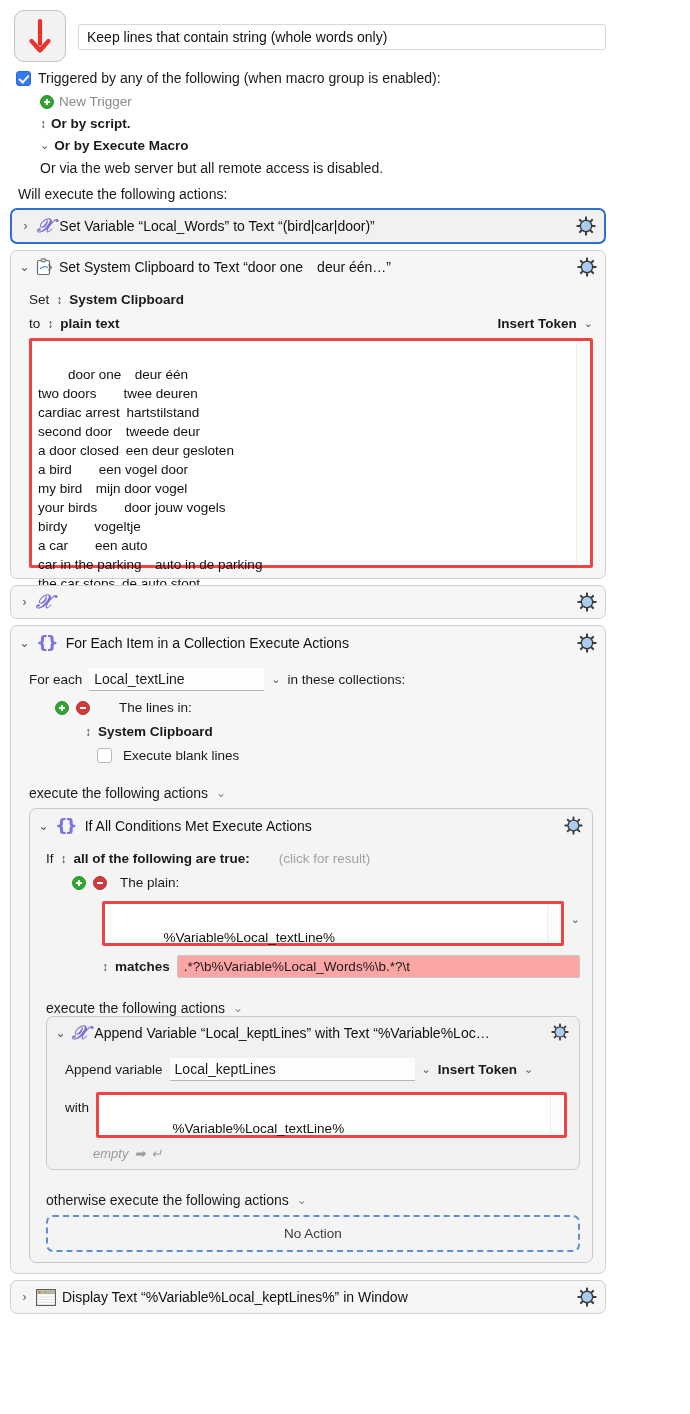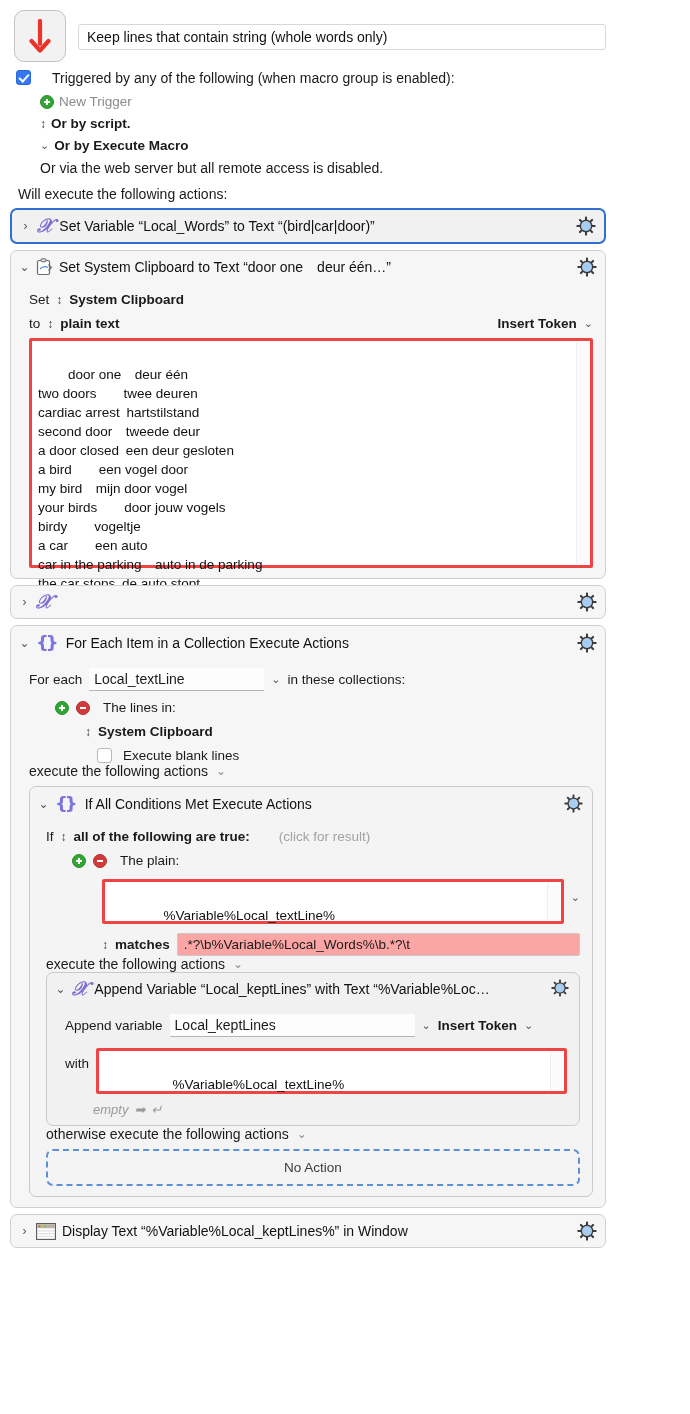--- a/index.html
+++ b/index.html
@@ -23,21 +23,21 @@
   }
   .macro-title-field {
     flex: 1; margin-left: 12px; margin-top: 14px;
     border: 1px solid #d8d8d8; border-radius: 3px;
     background: #fff; height: 26px; line-height: 24px;
     padding: 0 8px; font-size: 14px; color: #111;
   }
 
   
   .trig { padding: 8px 0 0 6px; }
-  .trig-row { display: flex; align-items: flex-start; gap: 21px; margin-bottom: 8px; }
+  .trig-row { display: flex; align-items: flex-end; gap: 7px; margin-bottom: 8px; }
   .cbx {
     width: 15px; height: 15px; border-radius: 3px; flex: 0 0 auto;
     background: #3478f6; border: 1px solid #2a68dd; position: relative;
   }
   .cbx::after {
     content: ""; position: absolute; left: 4px; top: 1px;
     width: 4px; height: 8px; border: solid #fff;
     border-width: 0 2px 2px 0; transform: rotate(42deg);
   }
   .cbx.off { background: #fff; border: 1px solid #b9b9b9; }
@@ -131,21 +131,21 @@
     height: 23px; line-height: 22px; padding: 0 5px; font-size: 14px;
   }
   .chev { font-size: 11px; color: #555; }
 
   
   .nest {
     background: #f4f4f4; border: 1px solid #c9c9c9; border-radius: 7px;
     margin: 7px 0 0 0;
   }
   .nest2 { background: #f1f1f1; border: 1px solid #cacaca; border-radius: 7px; }
-  .exec-lbl { margin-top: 0; font-size: 14px; display: flex; align-items: center; gap: 8px; }
+  .exec-lbl { margin-top: 22px; font-size: 14px; display: flex; align-items: center; gap: 8px; }
   .exec-lbl .chev { color: #8d8d8d; font-size: 12px; }
   .hint { color: #a2a2a2; font-size: 13.5px; }
 
   .noaction {
     border: 2px dashed #5d8fd6; border-radius: 7px; margin-top: 7px;
     text-align: center; font-size: 13.5px; color: #3b3b3b;
     padding: 9px 0; background: transparent;
   }
   .empty-row {
     font-style: italic; color: #9a9a9a; font-size: 13px;
@@ -329,21 +329,21 @@
       <div class="row">
         <span class="lbl">For each</span>
         <span class="underlinefield" style="width:175px;">Local_textLine</span>
         <span class="chev">⌄</span>
         <span class="lbl">in these collections:</span>
       </div>
 
       <div class="row" style="padding-left:26px;">
         <span class="plus-icon"></span>
         <span class="minus-icon"></span>
-        <span class="lbl" style="margin-left:6px;">The lines in:</span>
+        <span class="lbl" style="margin-left:22px;">The lines in:</span>
       </div>
 
       <div class="row" style="padding-left:56px;">
         <span class="updown">↕</span>
         <span class="pop">System Clipboard</span>
       </div>
 
       <div class="row" style="padding-left:68px;">
         <span class="cbx off"></span>
         <span class="lbl" style="margin-left:4px;">Execute blank lines</span>

